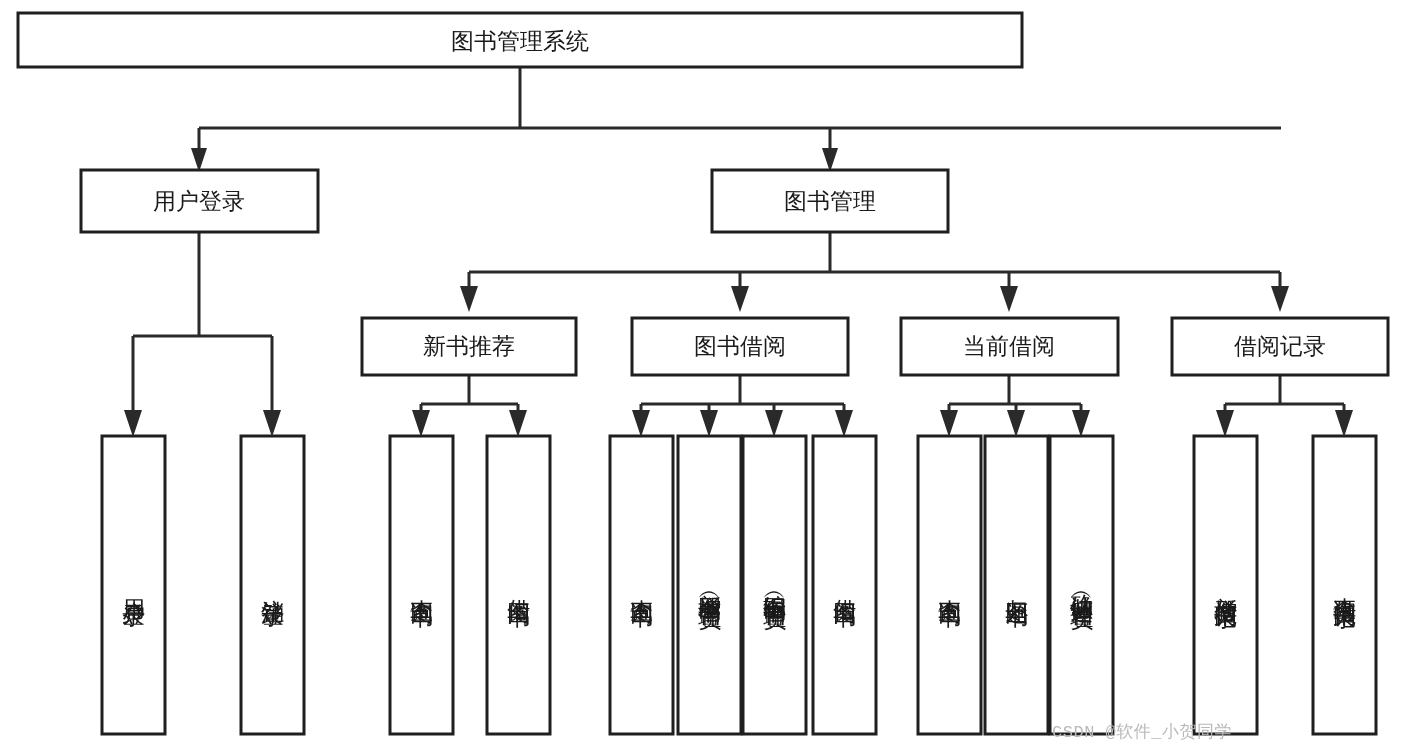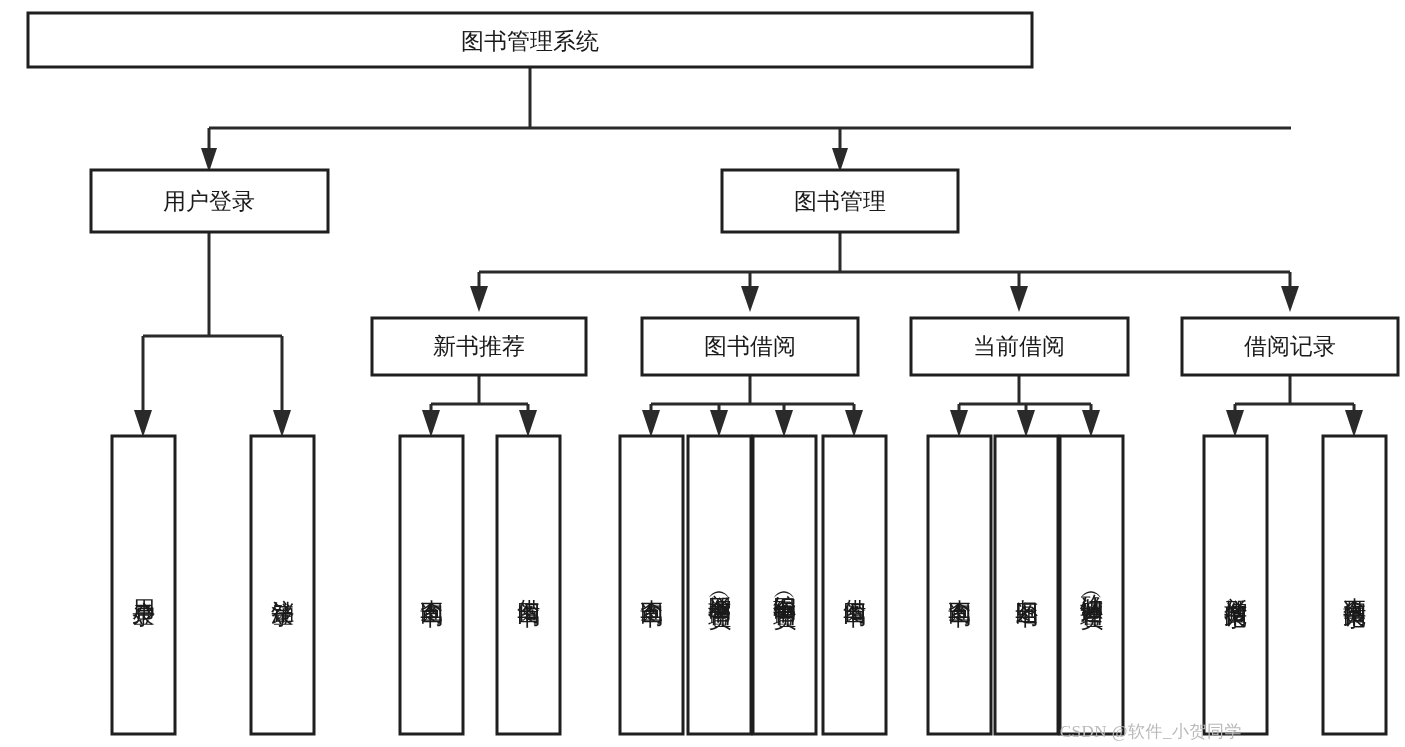--- a/index.html
+++ b/index.html
@@ -11,21 +11,20 @@
     width: 1405px;
     height: 747px;
     font-family: "DejaVu Sans", "Liberation Sans", sans-serif;
     overflow: hidden;
     position: relative;
   }
   #diagram-root {
     position: relative;
     width: 1240px;
     height: 747px;
-    margin-left: 10px;
   }
   svg.flow {
     position: absolute;
     top: 0;
     left: 0;
     width: 1405px;
     height: 747px;
     display: block;
   }
   .node-box {
@@ -70,21 +69,21 @@
     display: flex;
     align-items: center;
     justify-content: center;
     white-space: nowrap;
     pointer-events: none;
   }
   .watermark {
     position: absolute;
     right: 8px;
     bottom: 4px;
-    font-family: Liberation Serif, serif;
+    font-family: Liberation Mono, monospace;
     font-size: 17px;
     color: #b9b9b9;
     letter-spacing: 0.5px;
     white-space: nowrap;
   }
 </style>
 </head>
 <body>
 
 <div id="diagram-root">

